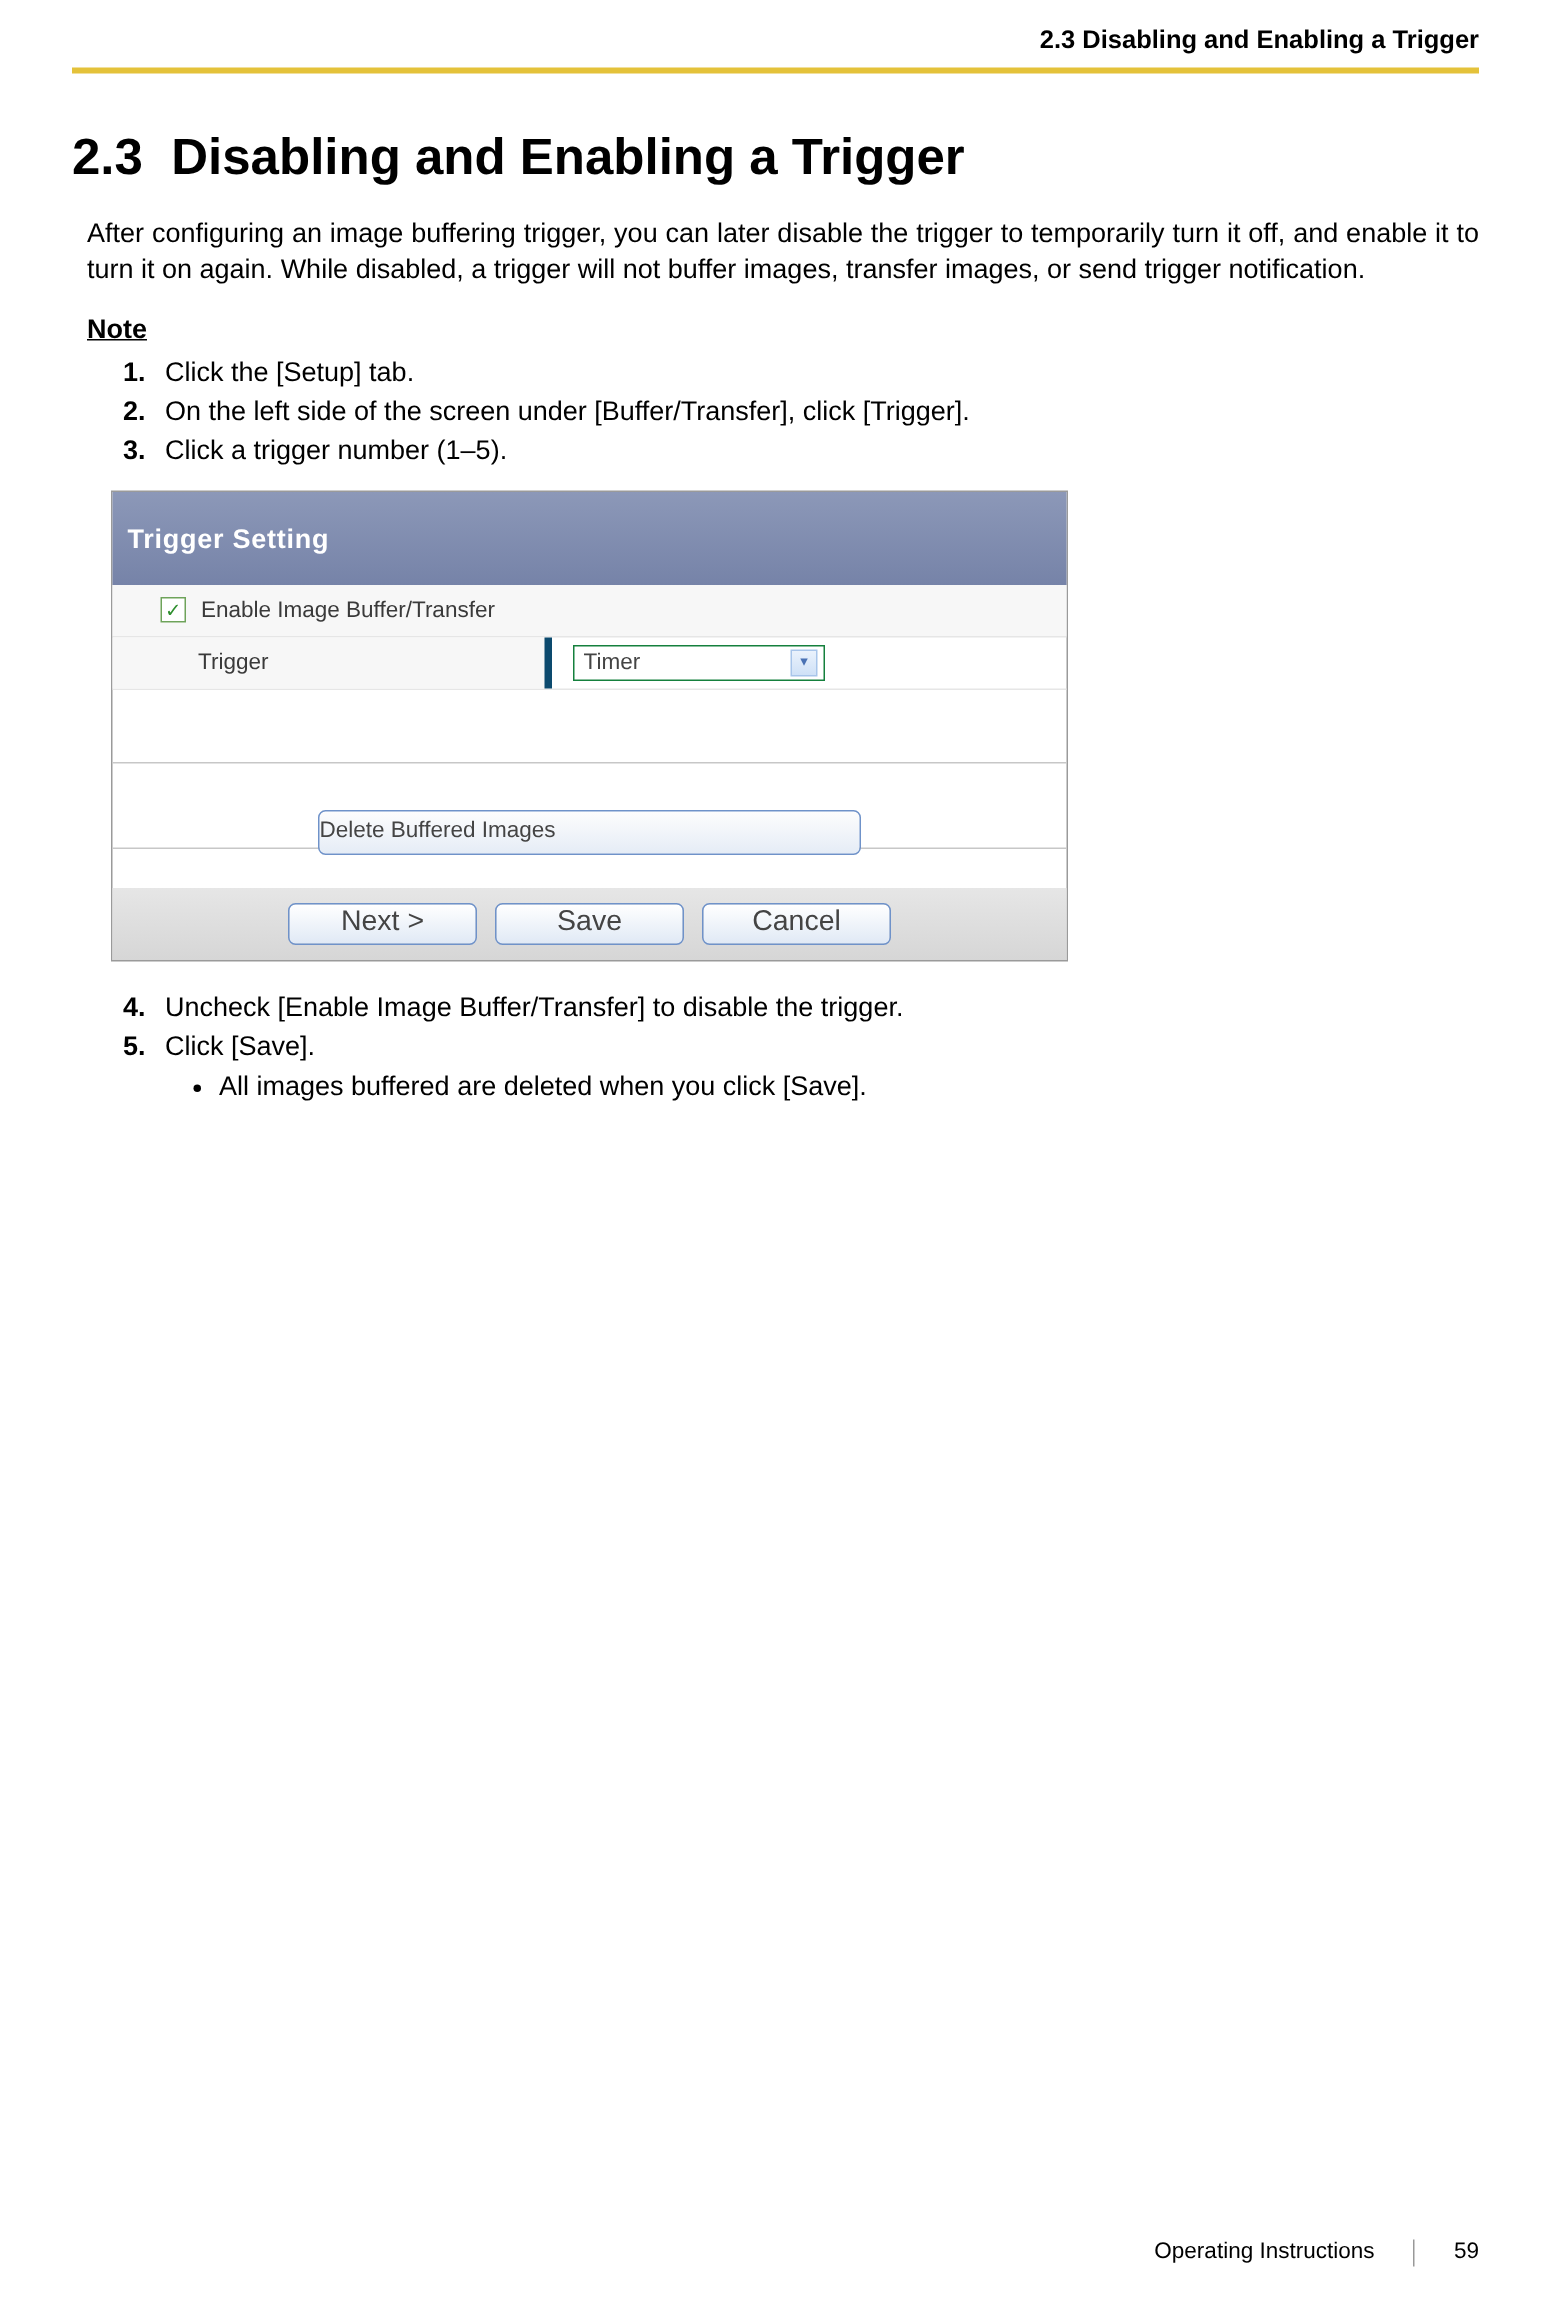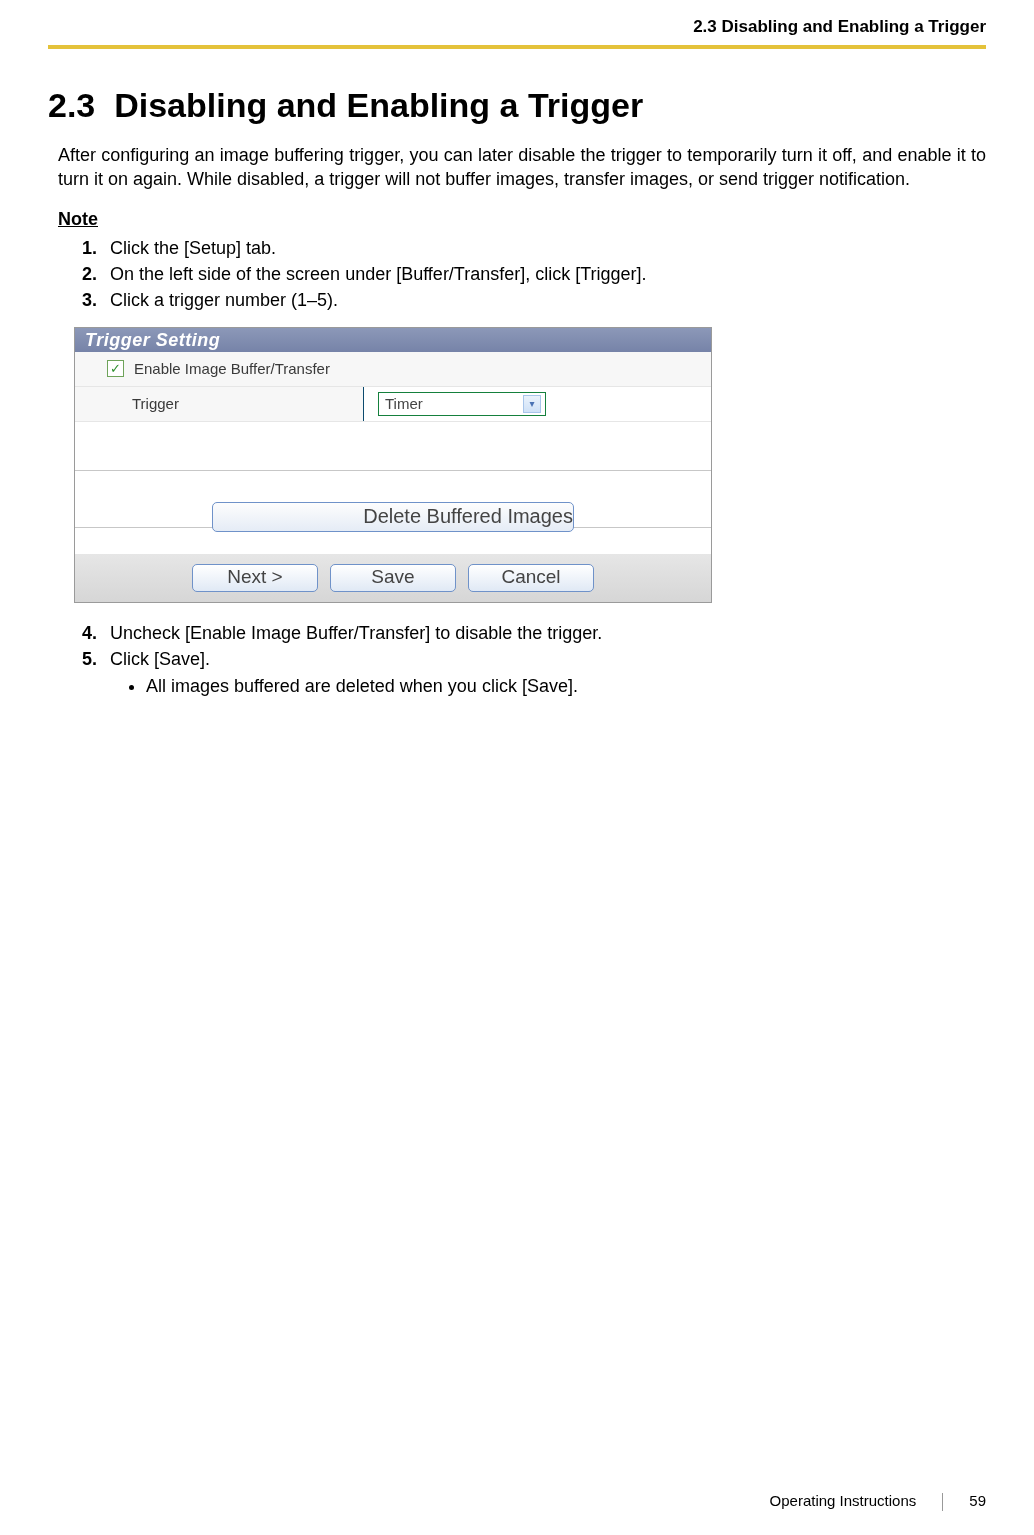--- a/index.html
+++ b/index.html
@@ -82,39 +82,38 @@
     border: 1px solid #9a9a9a;
     background: #fff;
     font-family: 'Trebuchet MS', Tahoma, Arial, sans-serif;
     font-size: 15px;
     color: #3a3a3a;
   }
   .title-bar {
     background: linear-gradient(#8c98b8, #7683a8);
     color: #fff;
     font-weight: bold;
-    font-style: italic;
     font-size: 18px;
-    padding: 0 10px;
+    padding: 19px 10px;
     letter-spacing: 0.5px;
   }
   .panel-body {
     padding: 0;
   }
   .row {
     display: flex;
     align-items: center;
     border-bottom: 1px solid #e6e6e6;
     height: 34px;
   }
   .row .cell-left {
     width: 256px;
     padding-left: 32px;
     background: #f7f7f7;
-    border-right: 1px solid #0c4a6e;
+    border-right: 5px solid #0c4a6e;
     display: flex;
     align-items: center;
     gap: 10px;
     height: 100%;
   }
   .row .cell-right {
     flex: 1;
     padding-left: 14px;
     display: flex;
     align-items: center;
@@ -158,26 +157,26 @@
     display: flex;
     justify-content: center;
     align-items: center;
     height: 56px;
     border-bottom: 1px solid #c7c7c7;
   }
   .wide-btn {
     width: 360px;
     height: 28px;
     line-height: 26px;
-    text-align: right;
+    text-align: left;
     border: 1px solid #6f92c9;
     border-radius: 5px;
     background: linear-gradient(#fdfdfd, #e5ecf6);
     color: #444;
-    font-size: 20px;
+    font-size: 15px;
     margin-top: 37px;
   }
   .spacer-row { height: 26px; }
   .footer-bar {
     background: linear-gradient(#e6e6e6, #d6d6d6);
     height: 48px;
     display: flex;
     align-items: center;
     justify-content: center;
     gap: 12px;

